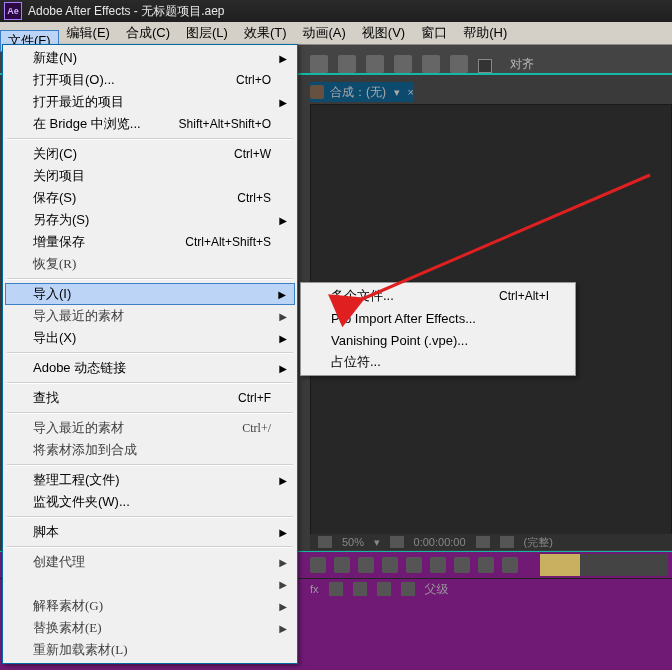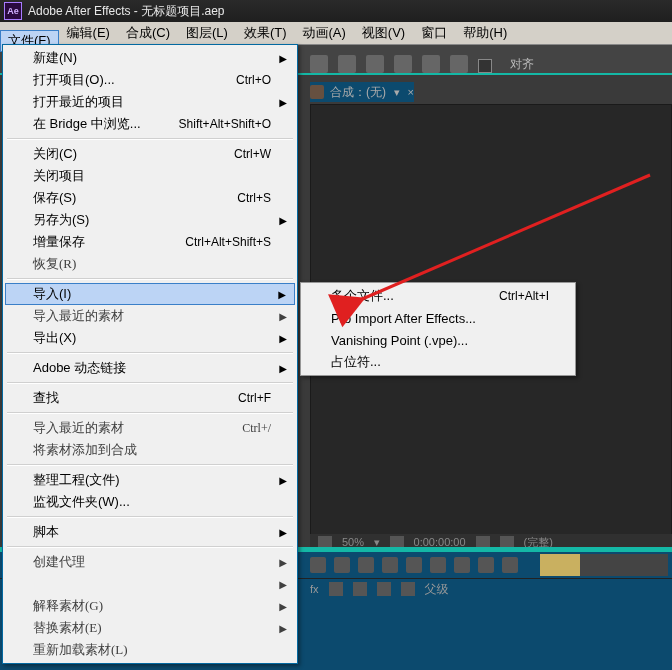--- a/index.html
+++ b/index.html
@@ -119,22 +119,22 @@
     padding: 0 8px;
     font-size: 11px;
     color: #888;
     margin-top: 23px;
   }
   .vf-chip { width: 14px; height: 12px; background: #555; }
   .timeline {
     position: absolute;
     left: 0; right: 0; bottom: 0;
     height: 118px;
-    background: #0c4a6e;
-    border-top: 5px solid #14b8a6;
+    background: #701a75;
+    border-top: 1px solid #14b8a6;
   }
   .timeline-icons {
     display: flex;
     gap: 8px;
     align-items: center;
     height: 26px;
     padding-left: 310px;
     border-bottom: 1px solid #222;
   }
   .tl-icon { width: 16px; height: 16px; background: #555; border-radius: 2px; }

